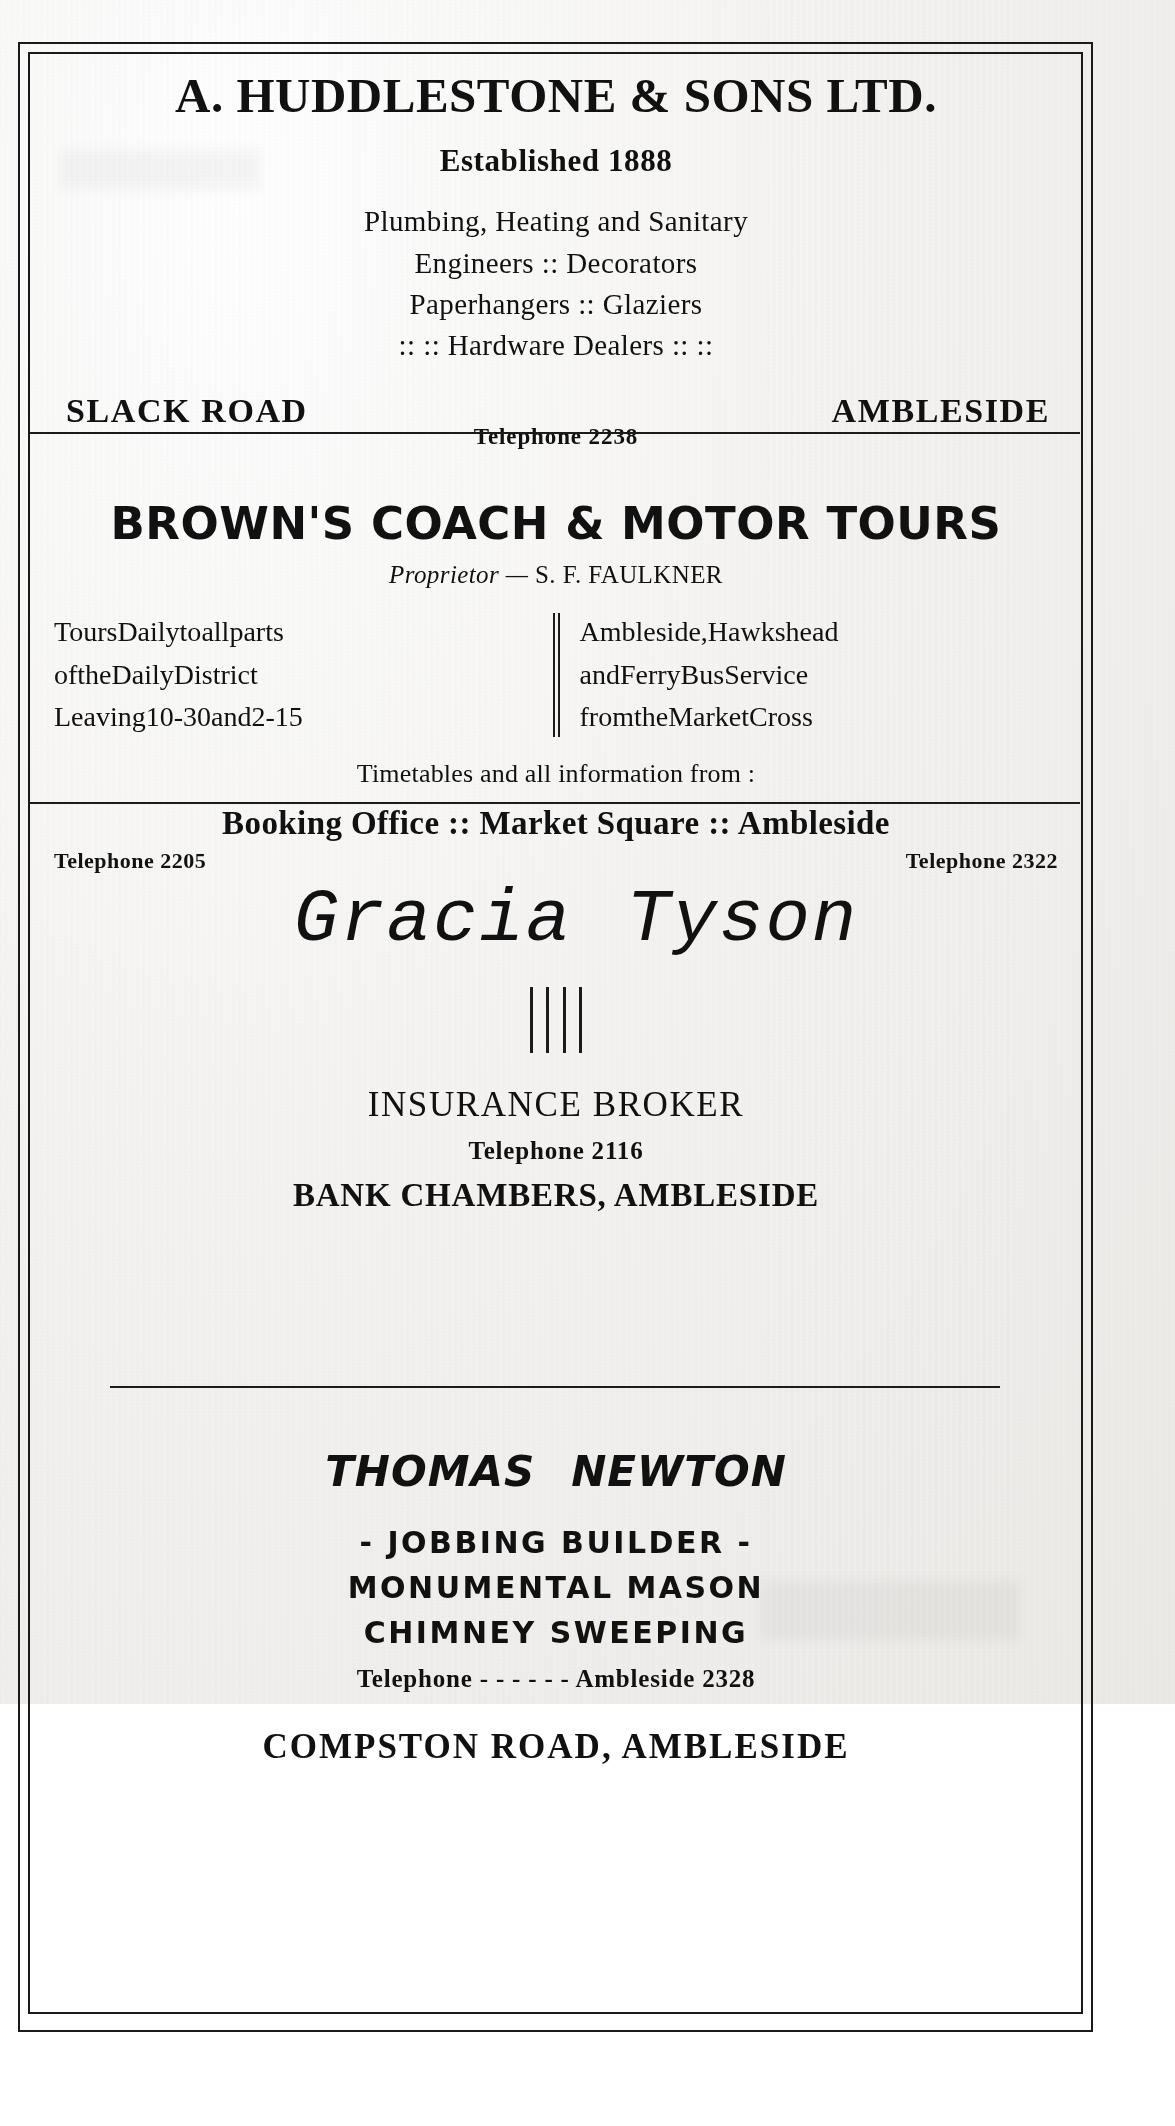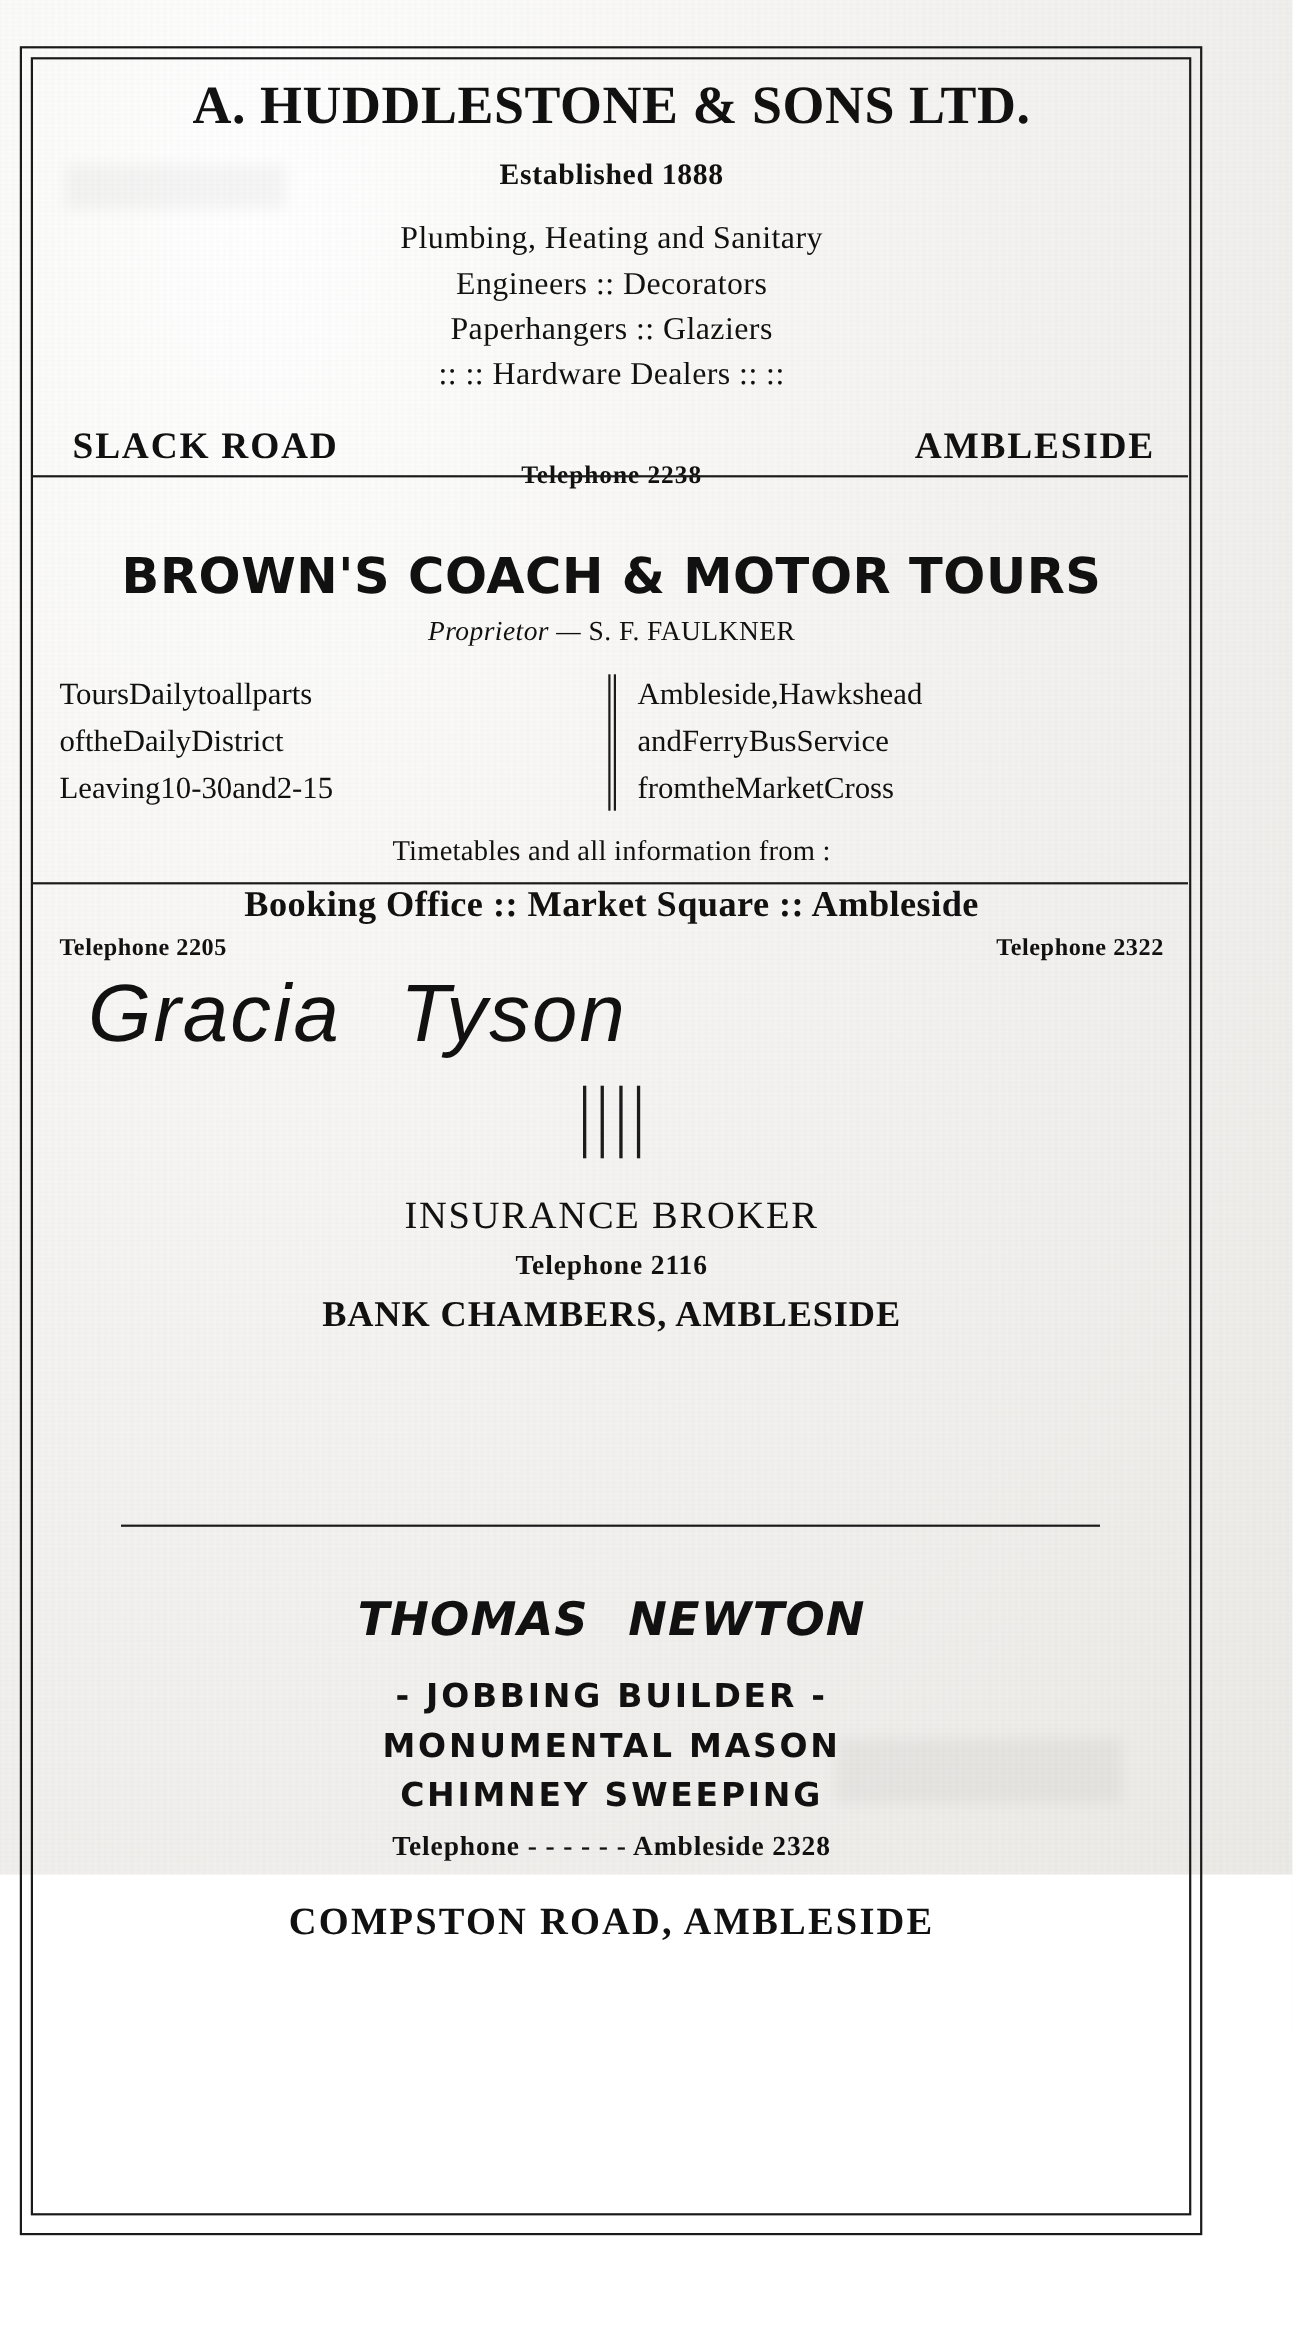--- a/index.html
+++ b/index.html
@@ -80,21 +80,21 @@
     font-weight: bold;
     font-size: 49px;
     letter-spacing: 0.5px;
     line-height: 1.05;
     text-align: center;
     white-space: nowrap;
   }
   .hud-est {
     font-family: "Liberation Serif", serif;
     font-weight: bold;
-    font-size: 27px;
+    font-size: 31px;
     margin-top: 22px;
     letter-spacing: .6px;
   }
   .hud-lines {
     margin-top: 22px;
     font-family: "Liberation Serif", serif;
     font-size: 29px;
     line-height: 1.42;
     letter-spacing: .4px;
   }
@@ -181,26 +181,26 @@
     padding: 0 14px;
     font-family: "Liberation Serif", serif;
     font-weight: bold;
     font-size: 22px;
     letter-spacing: .5px;
   }
 
   
   #ad-gracia { top: 880px; }
   .gracia-name {
-    font-family: Liberation Sans, sans-serif;
+    font-family: Liberation Mono, monospace;
     font-style: italic;
     font-size: 74px;
     font-weight: normal;
     letter-spacing: 2px;
-    text-align: left;
+    text-align: center;
     padding-left: 40px;
     line-height: 1.1;
   }
   .gracia-name .gap { display: inline-block; width: 54px; }
   .bars {
     margin: 26px auto 0;
     width: 52px;
     height: 66px;
     display: flex;
     justify-content: space-between;

